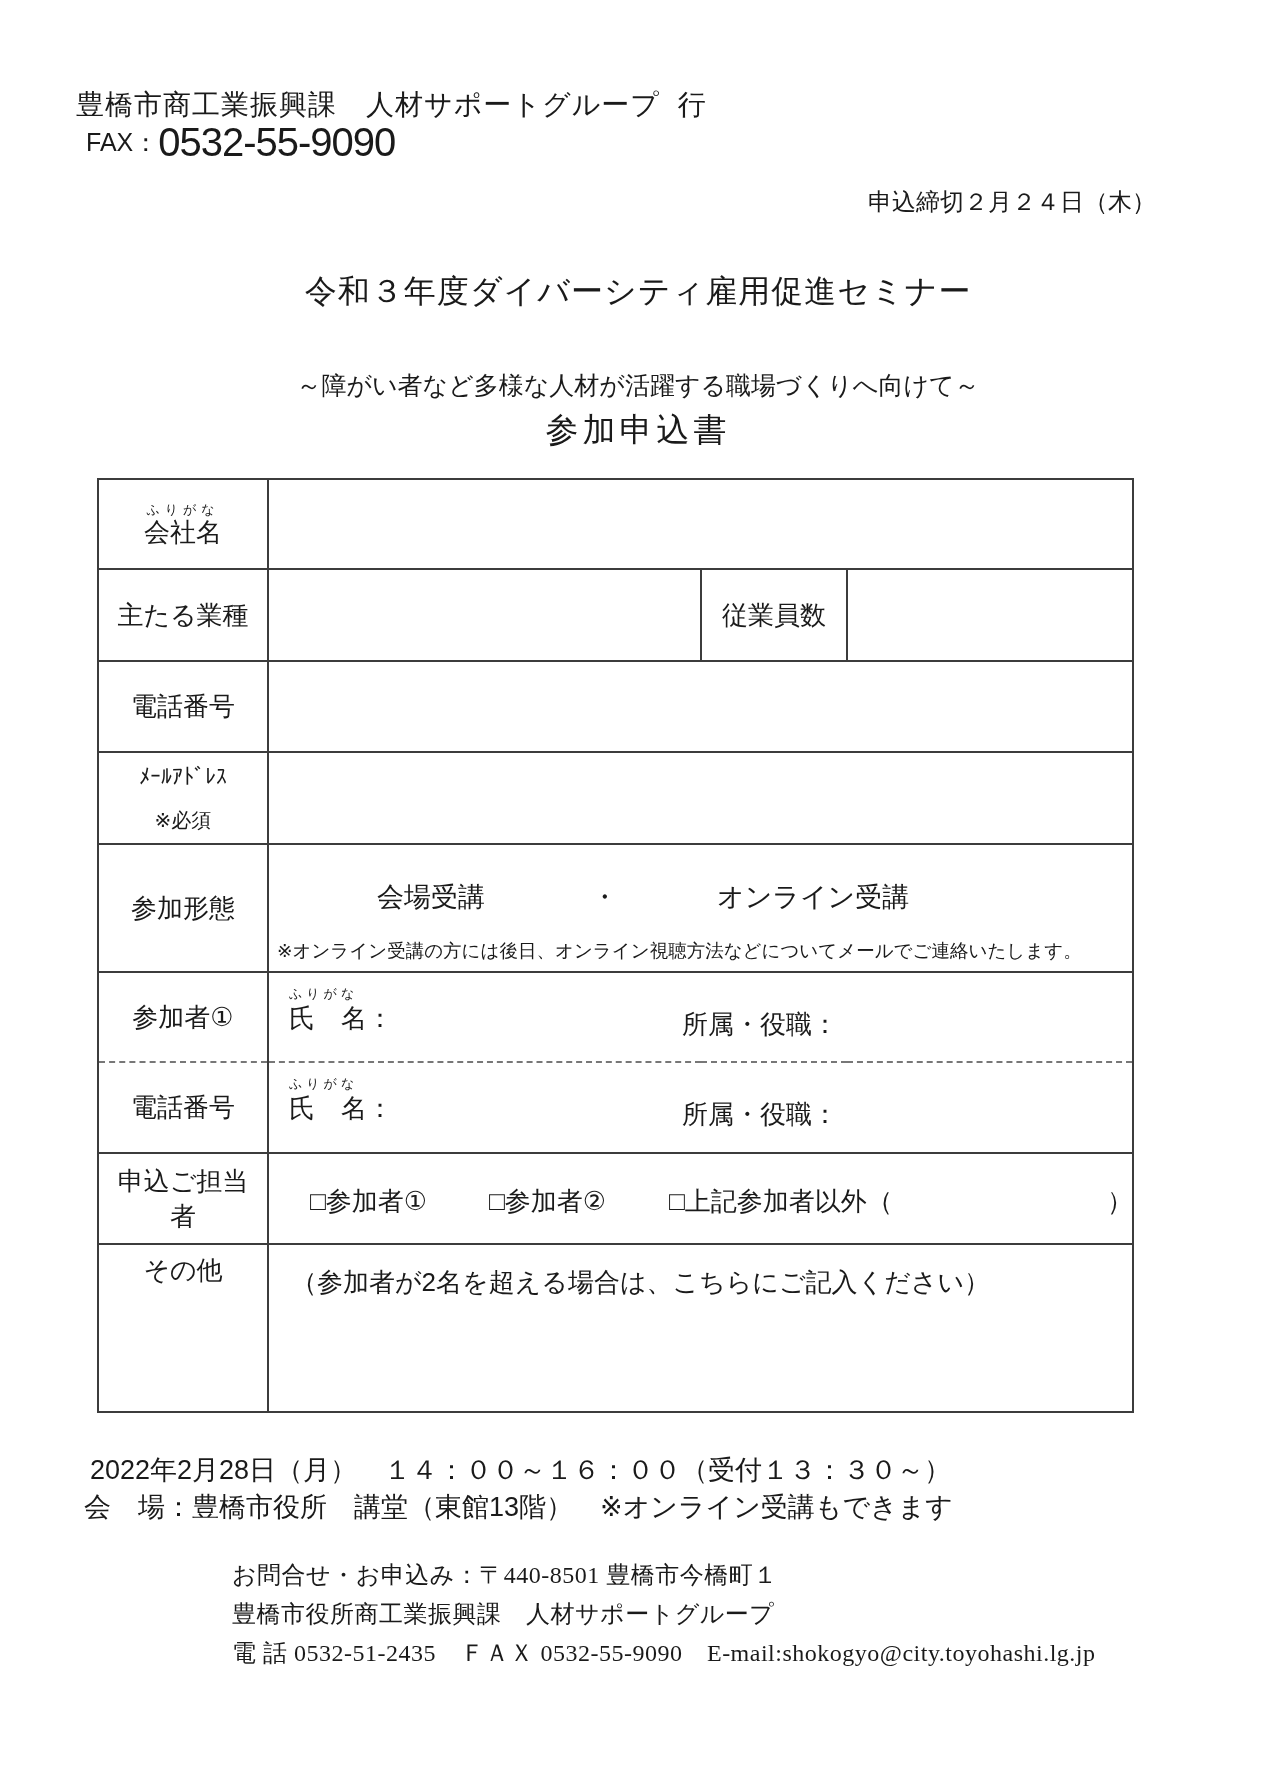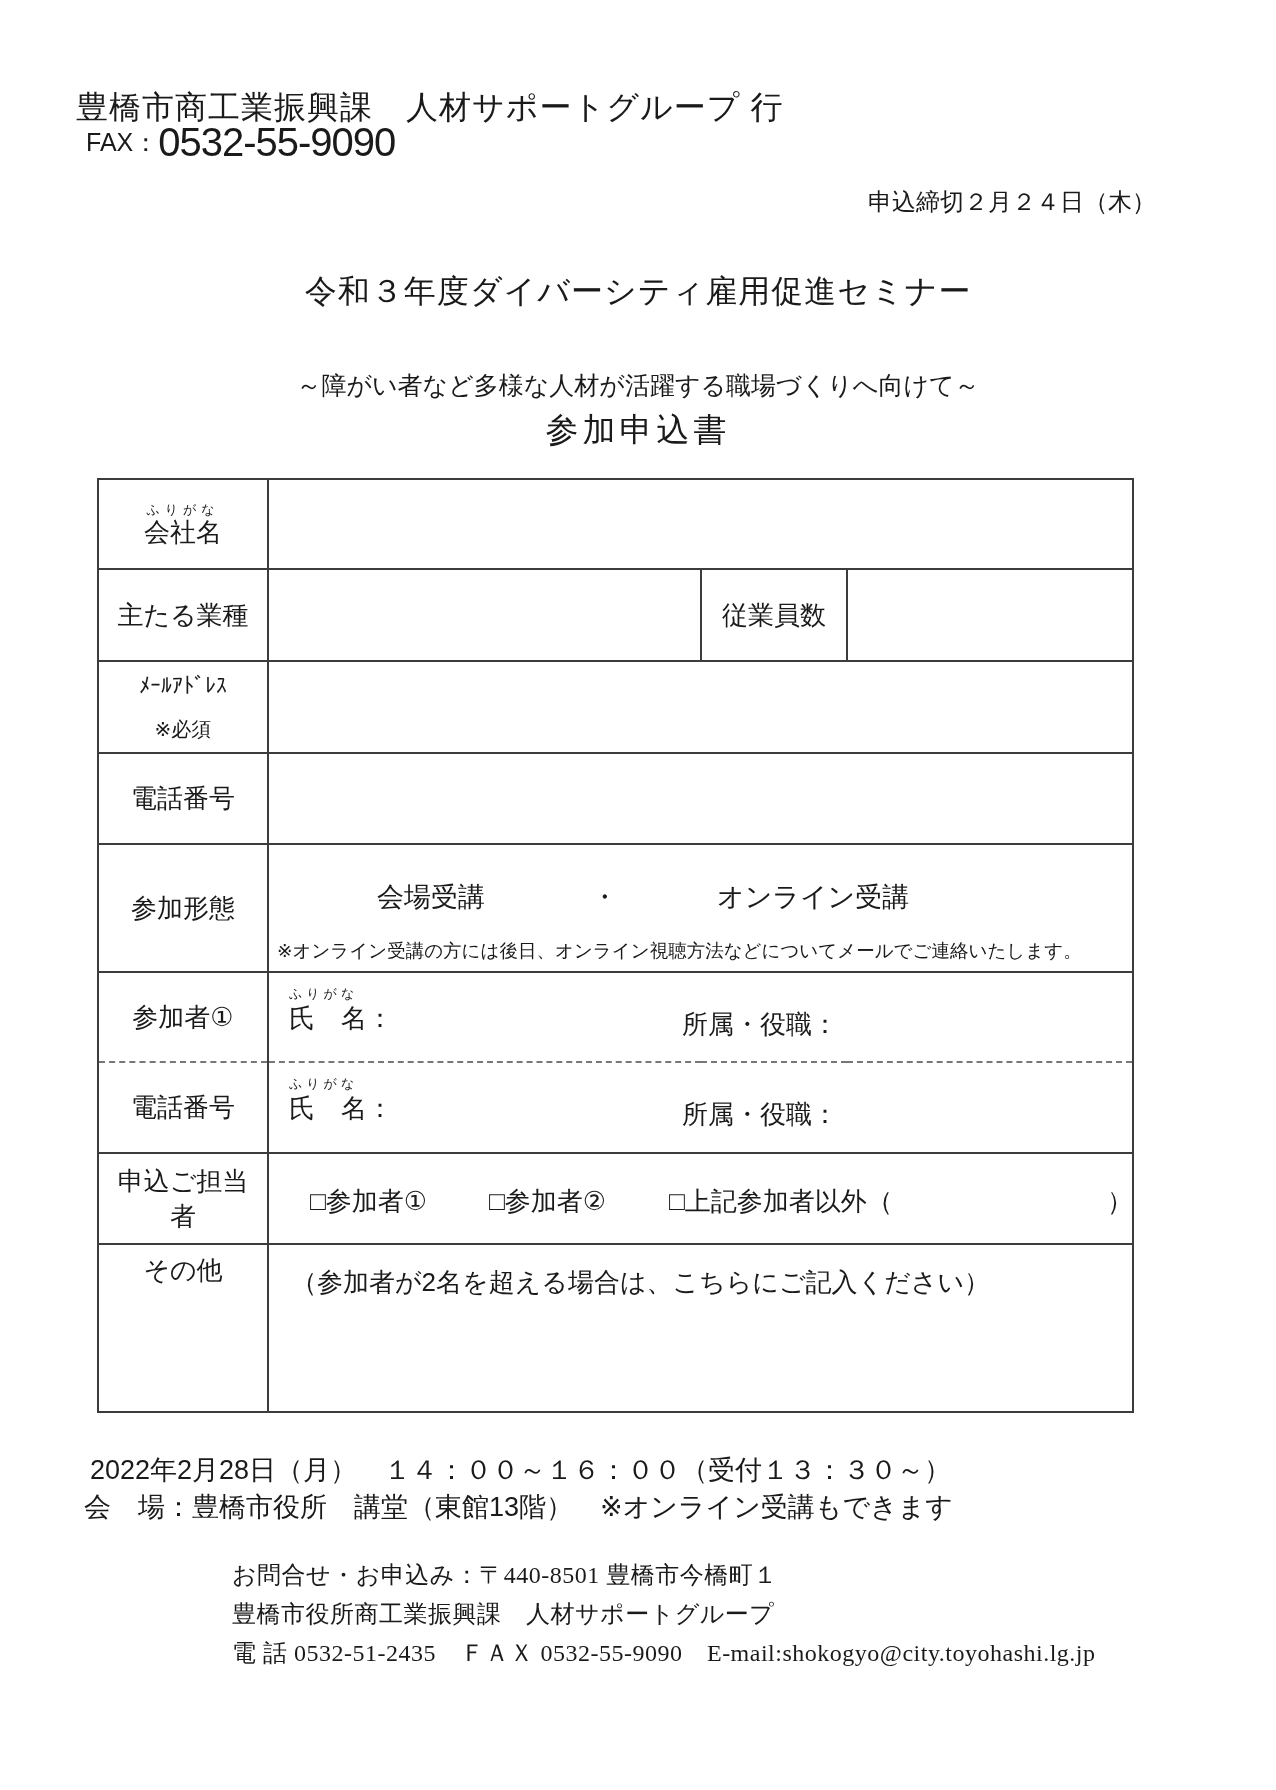--- a/index.html
+++ b/index.html
@@ -6,21 +6,21 @@
   .page{
     position:relative;
     width:1276px;height:1790px;
     margin:0 auto;
     background:#ffffff;
     font-family:"Liberation Sans","DejaVu Sans",sans-serif;
     color:#1a1a1a;
     overflow:hidden;
   }
   
-  .recipient{position:absolute;top:86px;left:76px;font-size:32px;letter-spacing:1px;}
+  .recipient{position:absolute;top:86px;left:76px;font-size:28px;letter-spacing:1px;font-family:Liberation Mono, monospace;}
   .fax-line{position:absolute;top:120px;left:86px;display:flex;align-items:center;}
   .fax-label{font-size:25px;letter-spacing:0px;}
   .fax-number{font-size:40px;letter-spacing:-1px;font-stretch:condensed;}
   .deadline{position:absolute;top:186px;left:868px;font-size:24px;}
   
   .title1{position:absolute;top:270px;left:0;width:100%;text-align:center;font-size:32px;letter-spacing:1px;}
   .title2{position:absolute;top:317px;left:0;width:100%;text-align:center;font-size:32px;letter-spacing:2px;}
   .title3{position:absolute;top:369px;left:0;width:100%;text-align:center;font-size:25px;}
   .form-title{position:absolute;top:408px;left:0;width:100%;text-align:center;font-size:33px;letter-spacing:4px;}
   
@@ -110,31 +110,31 @@
       <td class="lbl">
         <span>主たる業種</span>
       </td>
       <td class="val"></td>
       <td class="lbl">
         <span>従業員数</span>
       </td>
       <td class="val"></td>
     </tr>
 
+    <tr style="height:91px">
+      <td class="lbl">
+        <span>電話番号</span>
+      </td>
+      <td class="val" colspan="3"></td>
+    </tr>
+
     <tr style="height:92px">
       <td class="lbl">
         <div class="mail-lbl">ﾒｰﾙｱﾄﾞﾚｽ</div>
         <div class="mail-req">※必須</div>
-      </td>
-      <td class="val" colspan="3"></td>
-    </tr>
-
-    <tr style="height:91px">
-      <td class="lbl">
-        <span>電話番号</span>
       </td>
       <td class="val" colspan="3"></td>
     </tr>
 
     <tr style="height:128px">
       <td class="lbl">
         <span>参加形態</span>
       </td>
       <td class="val" colspan="3">
         <span class="opt opt-venue">会場受講</span>

